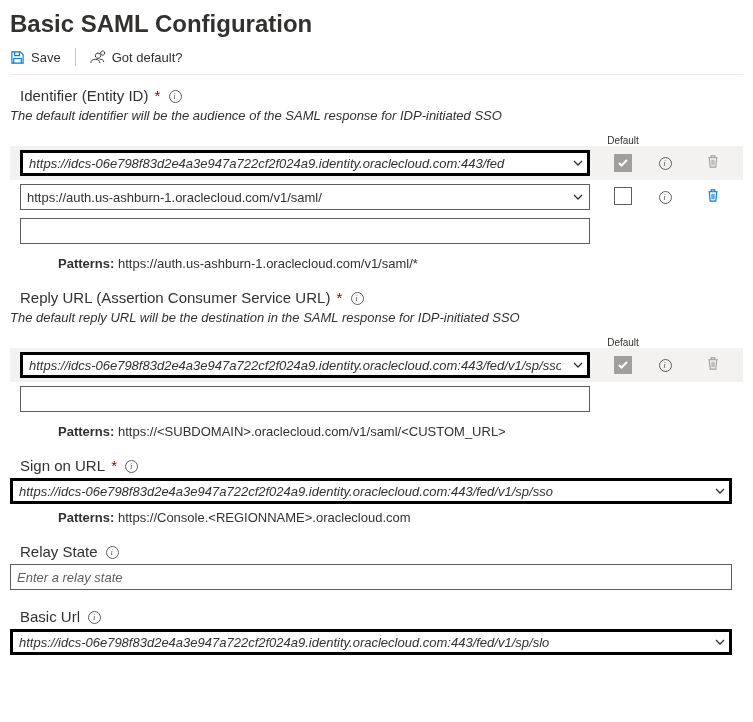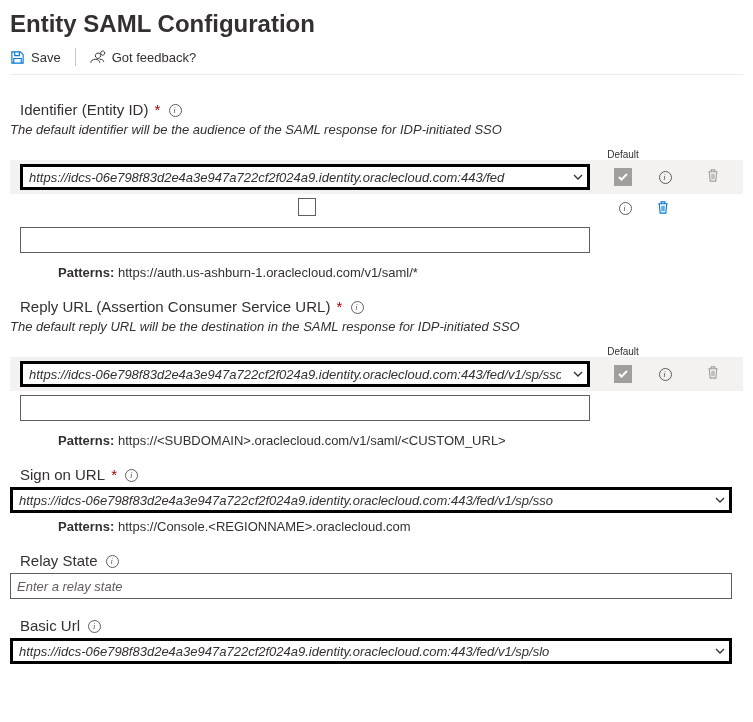--- a/index.html
+++ b/index.html
@@ -17,21 +17,21 @@
     font-weight: 600;
     margin: 0 0 6px 0;
     color: #323130;
   }
   .toolbar {
     display: flex;
     align-items: center;
     gap: 14px;
     padding: 4px 0 8px 0;
     border-bottom: 1px solid #edebe9;
-    margin-bottom: 26px;
+    margin-bottom: 12px;
   }
   .toolbar-item {
     display: inline-flex;
     align-items: center;
     gap: 6px;
     color: #323130;
     cursor: pointer;
     font-size: 13px;
   }
   .toolbar-sep {
@@ -153,39 +153,39 @@
     display: grid;
     grid-template-columns: 593px 40px 40px 60px;
   }
   .header-row > div { padding: 0 4px; }
   .simple-row { margin: 4px 0; }
   svg { display: block; }
 </style>
 </head>
 <body>
 
-<h1 class="page-title">Entity SAML Configuration</h1>
+<h1 class="page-title">Basic SAML Configuration</h1>
 
 <div class="toolbar">
   <div class="toolbar-item">
     <span>
       <svg width="15" height="15" viewBox="0 0 16 16">
           <path fill="none" stroke="#0078d4" stroke-width="1.2" d="M2 2h9l3 3v9H2z M5 2v4h5V2 M4 14v-5h8v5"></path>
         </svg>
     </span>
     <span>Save</span>
   </div>
   <div class="toolbar-sep"></div>
   <div class="toolbar-item">
     <span>
       <svg width="16" height="15" viewBox="0 0 18 16">
           <path fill="none" stroke="#323130" stroke-width="1.1" d="M6 6a3 3 0 1 1 0 0.001z M1 14c0-2.5 2-4 5-4s5 1.5 5 4 M12 3a2.3 2.3 0 1 1 0 0.001z M11 10c2.5 0 4.5 1 4.5 3"></path>
         </svg>
     </span>
-    <span>Got feedback?</span>
+    <span>Got default?</span>
   </div>
 </div>
 
 <div class="section-label">
   <span>Identifier (Entity ID)</span><span class="req"> *</span>
   <span class="info-i">i</span>
 </div>
 <div class="desc">The default identifier will be the audience of the SAML response for IDP-initiated SSO</div>
 
 <div class="table-wrap">
@@ -216,20 +216,30 @@
     <div class="center"><span class="info-i">i</span></div>
     <div class="right">
       <span class="trash disabled">
         <svg width="14" height="15" viewBox="0 0 14 16">
             <path fill="none" stroke="currentColor" stroke-width="1.2" d="M2 4h10 M5 4V2h4v2 M3 4l1 10h6l1-10 M6 6v6 M8 6v6"></path>
           </svg>
       </span>
     </div>
   </div>
   <div class="row">
+    <div>
+      <div class="input-combo">
+        <input value="https://auth.us-ashburn-1.oraclecloud.com/v1/saml/" style="">
+        <span class="chevron">
+            <svg width="12" height="12" viewBox="0 0 12 12">
+              <path fill="none" stroke="#323130" stroke-width="1.3" d="M2 4l4 4 4-4"></path>
+            </svg>
+          </span>
+      </div>
+    </div>
     <div class="center">
       <span class="checkbox"></span>
     </div>
     <div class="center"><span class="info-i">i</span></div>
     <div class="right">
       <span class="trash">
         <svg width="14" height="15" viewBox="0 0 14 16">
             <path fill="none" stroke="currentColor" stroke-width="1.2" d="M2 4h10 M5 4V2h4v2 M3 4l1 10h6l1-10 M6 6v6 M8 6v6"></path>
           </svg>
       </span>

